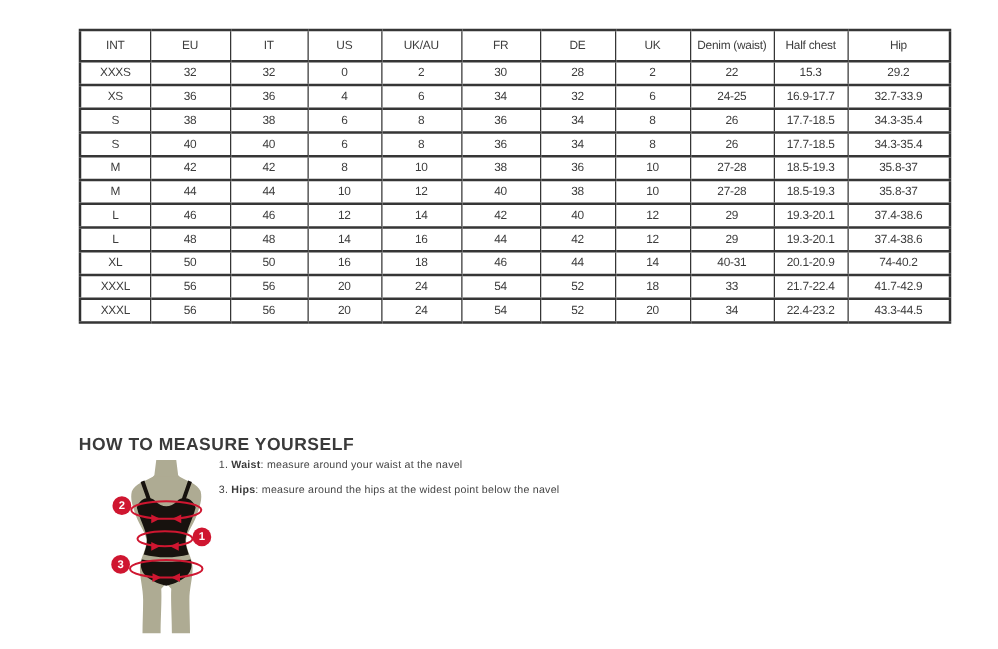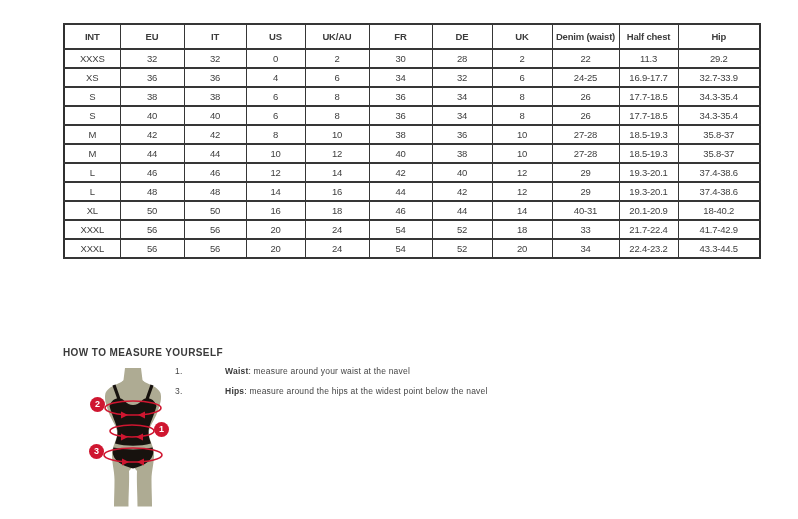--- a/index.html
+++ b/index.html
@@ -30,29 +30,29 @@
     text-align: center;
     vertical-align: middle;
     font-size: 9.5px;
     letter-spacing: -0.2px;
     color: #3d3d3d;
     white-space: nowrap;
     padding: 0 2px;
   }
   table.size-table th {
     height: 25px;
-    font-weight: bold;
+    font-weight: normal;
   }
   table.size-table td { height: 19px; }
 
   
   .measure-title {
     position: absolute;
     left: 63px; top: 347px;
-    font-size: 10px;
+    font-size: 14px;
     font-weight: bold;
     letter-spacing: 0.4px;
     color: #3a3a3a;
   }
   .figure {
     position: absolute;
     left: 78px; top: 368px;
     width: 110px; height: 145px;
   }
   .figure svg { position: absolute; inset: 0; }
@@ -77,21 +77,21 @@
     list-style: none;
   }
   .step {
     font-size: 8.5px;
     color: #454545;
     letter-spacing: 0.2px;
     height: 19.5px;
     line-height: 17px;
     white-space: nowrap;
   }
-  .step b { color: #3a3a3a; margin-left: 40px; }
+  .step b { color: #3a3a3a; }
 </style>
 </head>
 <body>
 
 <div class="page">
 
   <table class="size-table">
       <thead>
         <tr>
           <th style="width: 56px;">INT</th>
@@ -111,21 +111,21 @@
         <tr>
           <td>XXXS</td>
           <td>32</td>
           <td>32</td>
           <td>0</td>
           <td>2</td>
           <td>30</td>
           <td>28</td>
           <td>2</td>
           <td>22</td>
-          <td>11.3</td>
+          <td>15.3</td>
           <td>29.2</td>
         </tr>
         <tr>
           <td>XS</td>
           <td>36</td>
           <td>36</td>
           <td>4</td>
           <td>6</td>
           <td>34</td>
           <td>32</td>
@@ -216,21 +216,21 @@
           <td>XL</td>
           <td>50</td>
           <td>50</td>
           <td>16</td>
           <td>18</td>
           <td>46</td>
           <td>44</td>
           <td>14</td>
           <td>40-31</td>
           <td>20.1-20.9</td>
-          <td>18-40.2</td>
+          <td>74-40.2</td>
         </tr>
         <tr>
           <td>XXXL</td>
           <td>56</td>
           <td>56</td>
           <td>20</td>
           <td>24</td>
           <td>54</td>
           <td>52</td>
           <td>18</td>

